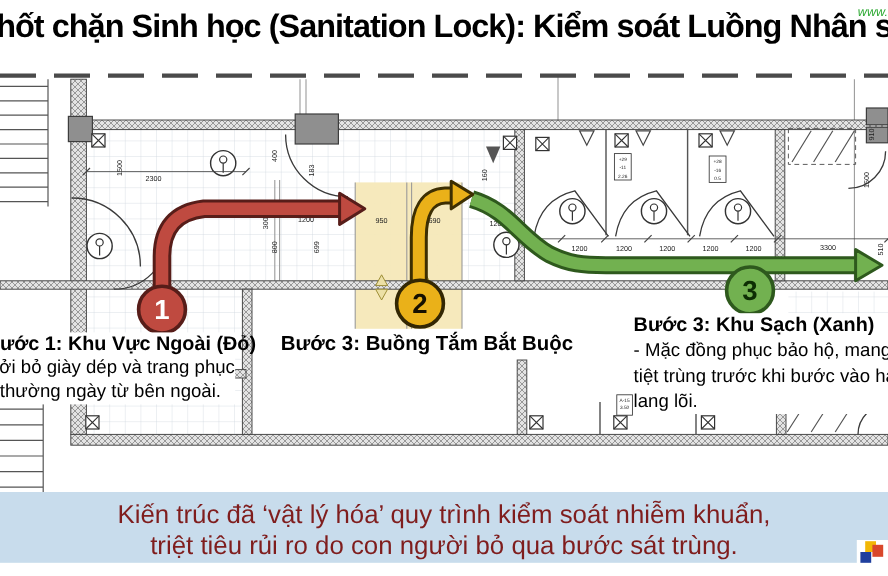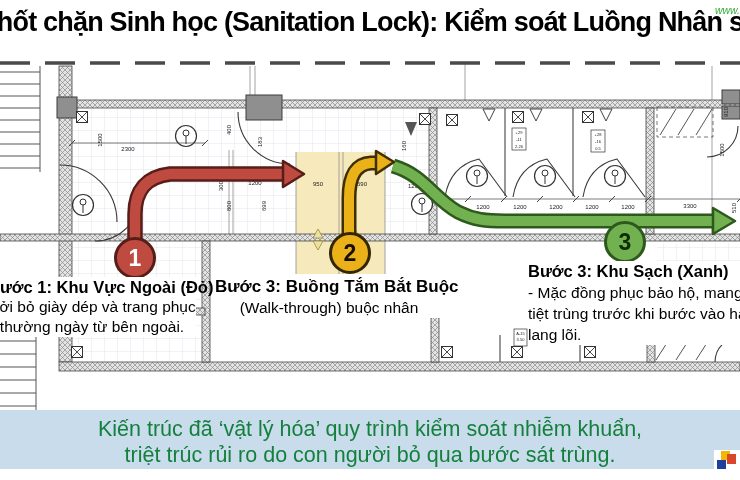--- a/index.html
+++ b/index.html
@@ -6,30 +6,30 @@
   .stage{position:relative;width:740px;height:480px;background:#fff;overflow:hidden;
          font-family:"Liberation Sans","DejaVu Sans",sans-serif;color:#000}
   .title{position:absolute;top:7px;left:50%;transform:translateX(-50%);white-space:nowrap;
          font-weight:bold;font-size:27px;letter-spacing:-0.8px;color:#000}
   .watermark{position:absolute;top:4px;right:-14px;color:#2faa35;font-style:italic;font-size:10.5px;white-space:nowrap}
   .plan-svg{position:absolute;top:56px;left:0}
   .note{position:absolute;background:#fff;line-height:21px;font-size:15.5px}
   .note div{white-space:nowrap}
   .note .hd{font-weight:bold;font-size:16.5px}
   #note1{left:-12px;top:277px;width:208px;text-align:center;line-height:20px}
-  #note2{left:215px;top:276px;width:228px;text-align:center}
+  #note2{left:234px;top:276px;width:228px;text-align:center}
   #note2 .hd{font-size:17px}
   #note3{left:528px;top:261px;width:260px;text-align:left}
   .badge{position:absolute;width:36px;height:36px;border-radius:50%;border:3px solid #000;
          text-align:center;line-height:36px;font-weight:bold;font-size:23px;box-sizing:content-box}
   #badge1{left:114px;top:237px;background:#bf4a40;border-color:#571d19;color:#fff}
   #badge2{left:329px;top:232px;background:#eab119;border-color:#332703;color:#161000}
   #badge3{left:604px;top:221px;background:#72b150;border-color:#2e591d;color:#0d2e04}
   .caption{position:absolute;left:0;top:410px;width:740px;height:59px;background:#c8dcec;
-           text-align:center;font-size:21.5px;line-height:26px;padding-top:6px;box-sizing:border-box;color:#15803d}
+           text-align:center;font-size:21.5px;line-height:26px;padding-top:6px;box-sizing:border-box;color:#7f1d1d}
   #logo{position:absolute;left:714px;top:450px;width:26px;height:22px;background:#fff}
   #logo span{position:absolute;display:block}
   .dim{font-size:6px;fill:#222}
   svg text{font-family:"Liberation Sans","DejaVu Sans",sans-serif}
 </style>
 </head>
 <body>
 
 <div class="stage">
 
@@ -217,32 +217,31 @@
   <div class="badge" id="badge2">2</div>
   <div class="badge" id="badge3">3</div>
 
   <div class="note" id="note1">
     <div class="hd">Bước 1: Khu Vực Ngoài (Đỏ)</div>
     <div>Cởi bỏ giày dép và trang phục</div>
     <div>thường ngày từ bên ngoài.</div>
   </div>
   <div class="note" id="note2">
     <div class="hd">Bước 3: Buồng Tắm Bắt Buộc</div>
-    <div>(Walk-through) buộc nhân</div>
   </div>
   <div class="note" id="note3">
     <div class="hd">Bước 3: Khu Sạch (Xanh)</div>
     <div>- Mặc đồng phục bảo hộ, mang ủng</div>
     <div>tiệt trùng trước khi bước vào hành</div>
     <div>lang lõi.</div>
   </div>
 
   <div class="caption">
     <div>Kiến trúc đã ‘vật lý hóa’ quy trình kiểm soát nhiễm khuẩn,</div>
-    <div>triệt trúc rủi ro do con người bỏ qua bước sát trùng.</div>
+    <div>triệt tiêu rủi ro do con người bỏ qua bước sát trùng.</div>
   </div>
 
   <div id="logo">
     <span style="left:7px;top:1px;width:9px;height:9px;background:#f2b705"></span>
     <span style="left:13px;top:4px;width:9px;height:10px;background:#d9472b"></span>
     <span style="left:3px;top:10px;width:9px;height:9px;background:#1f3f9e"></span>
   </div>
 
 </div>
 

